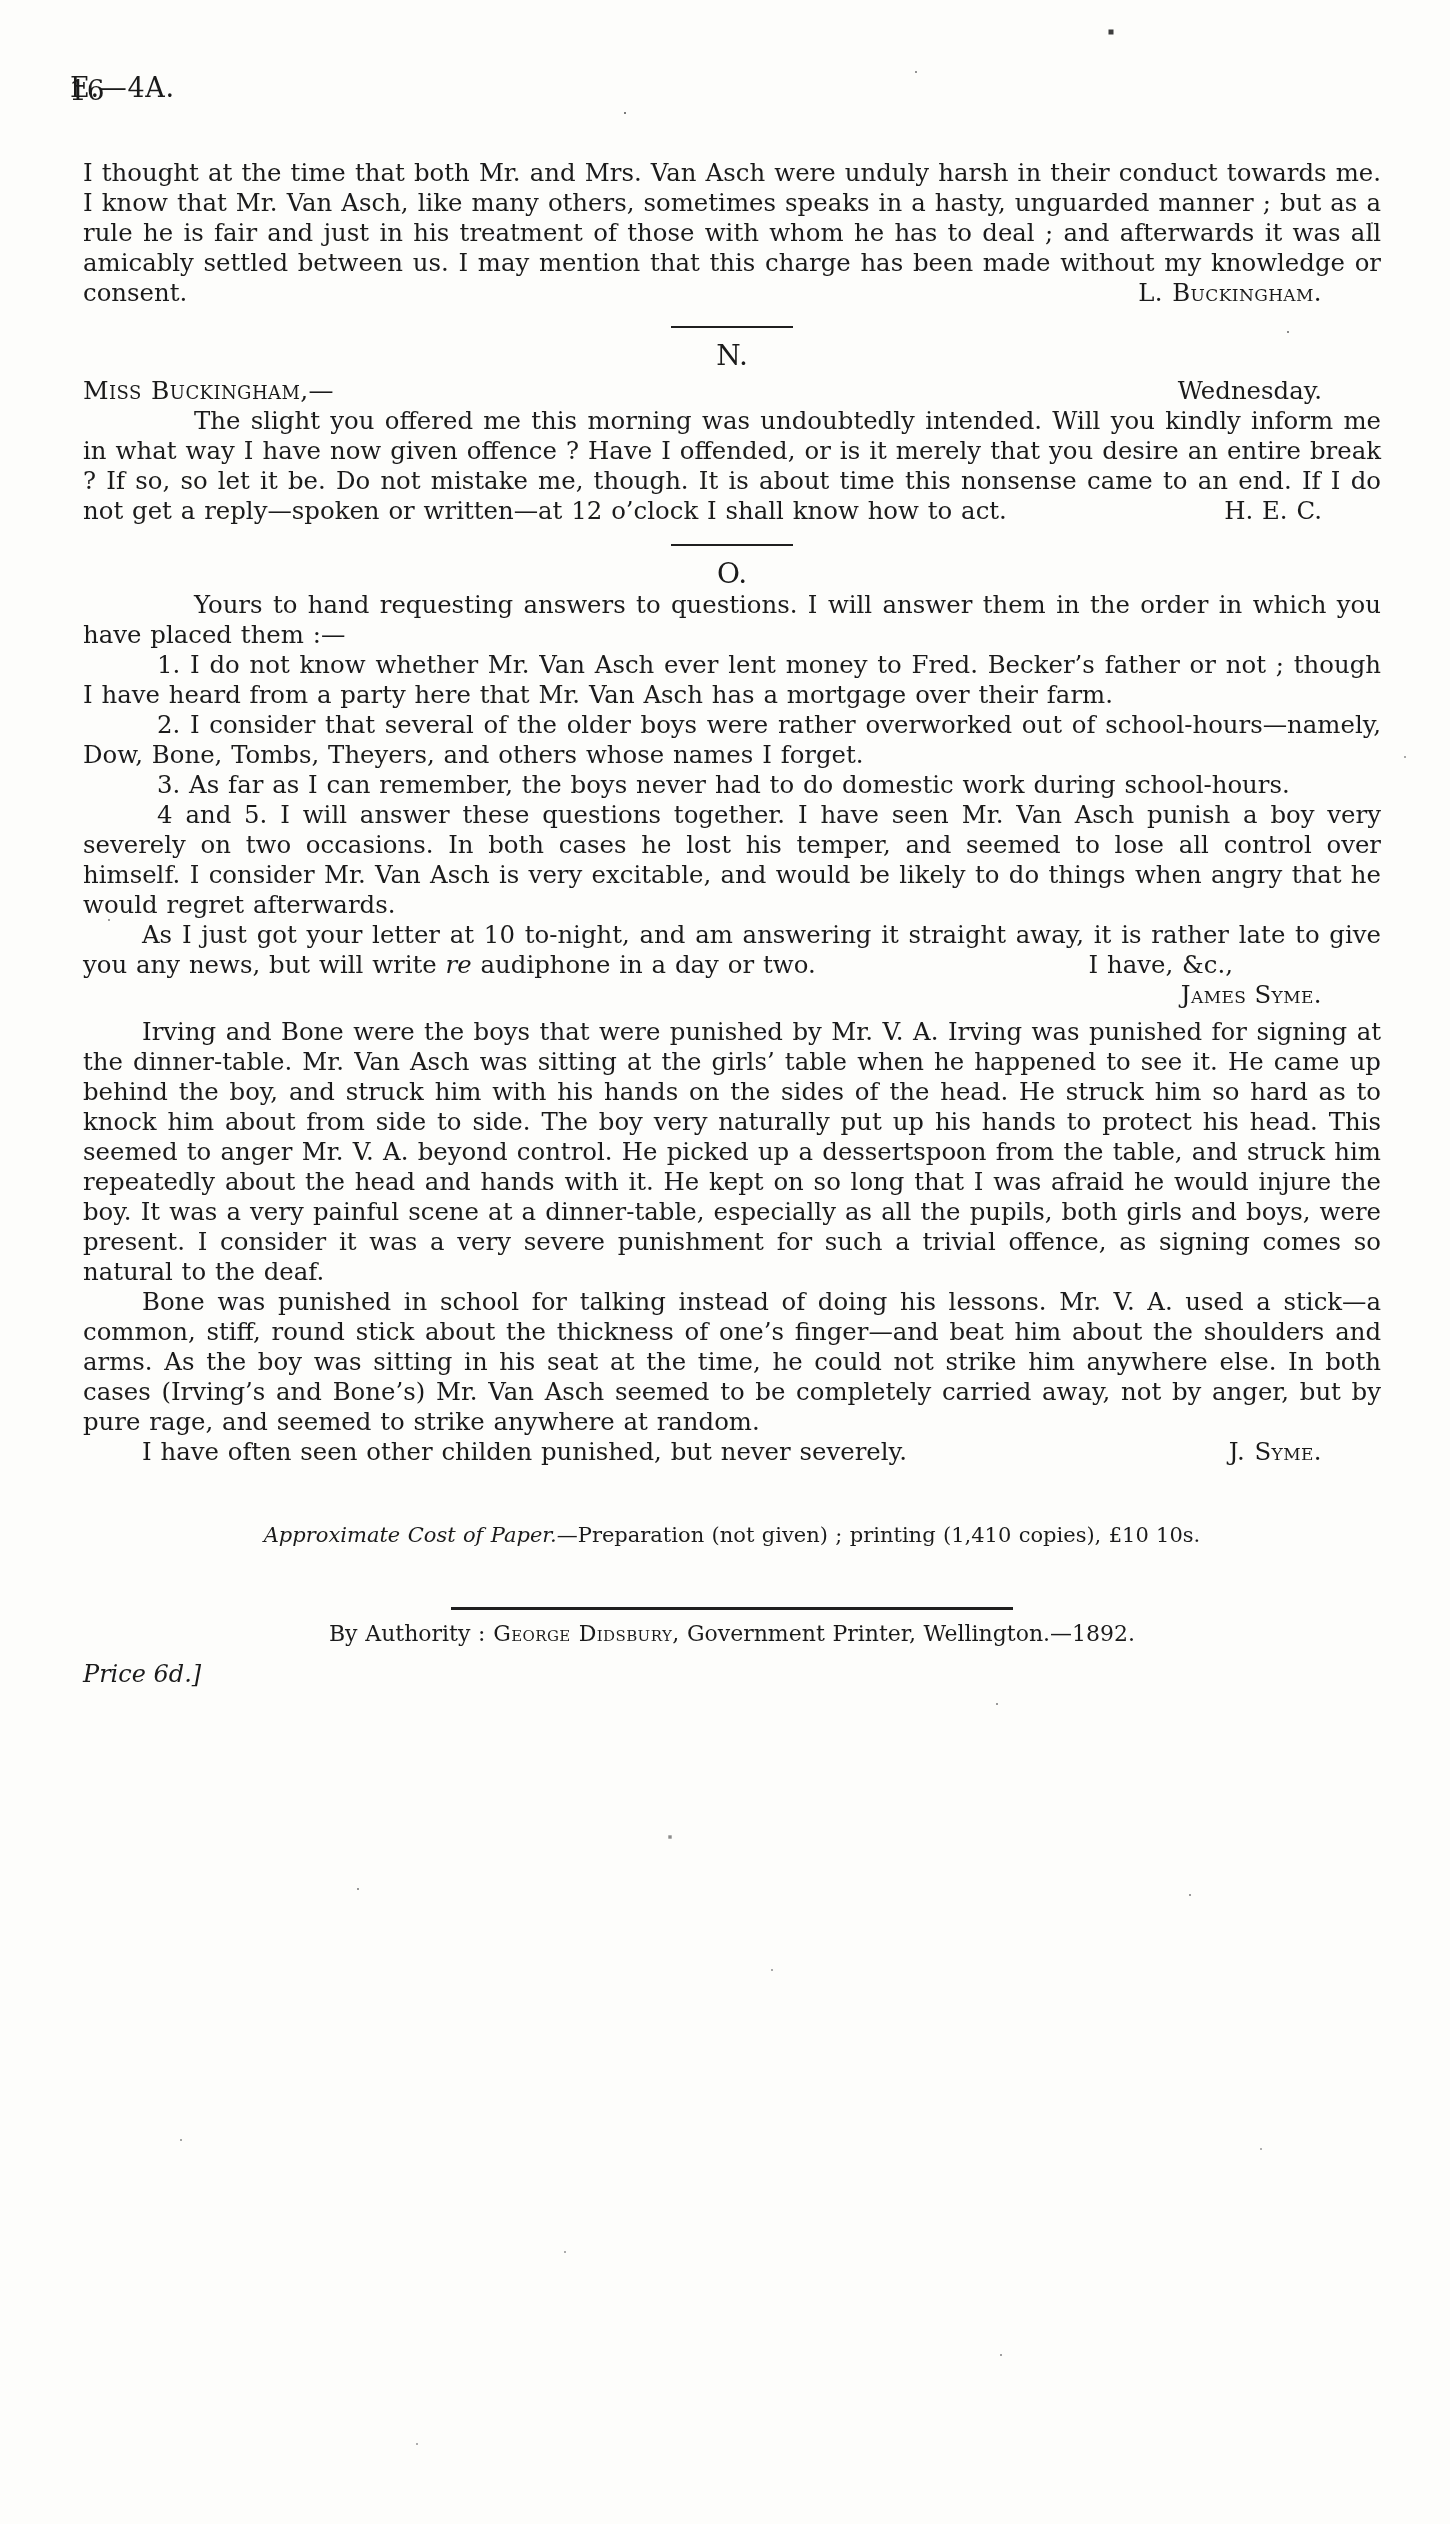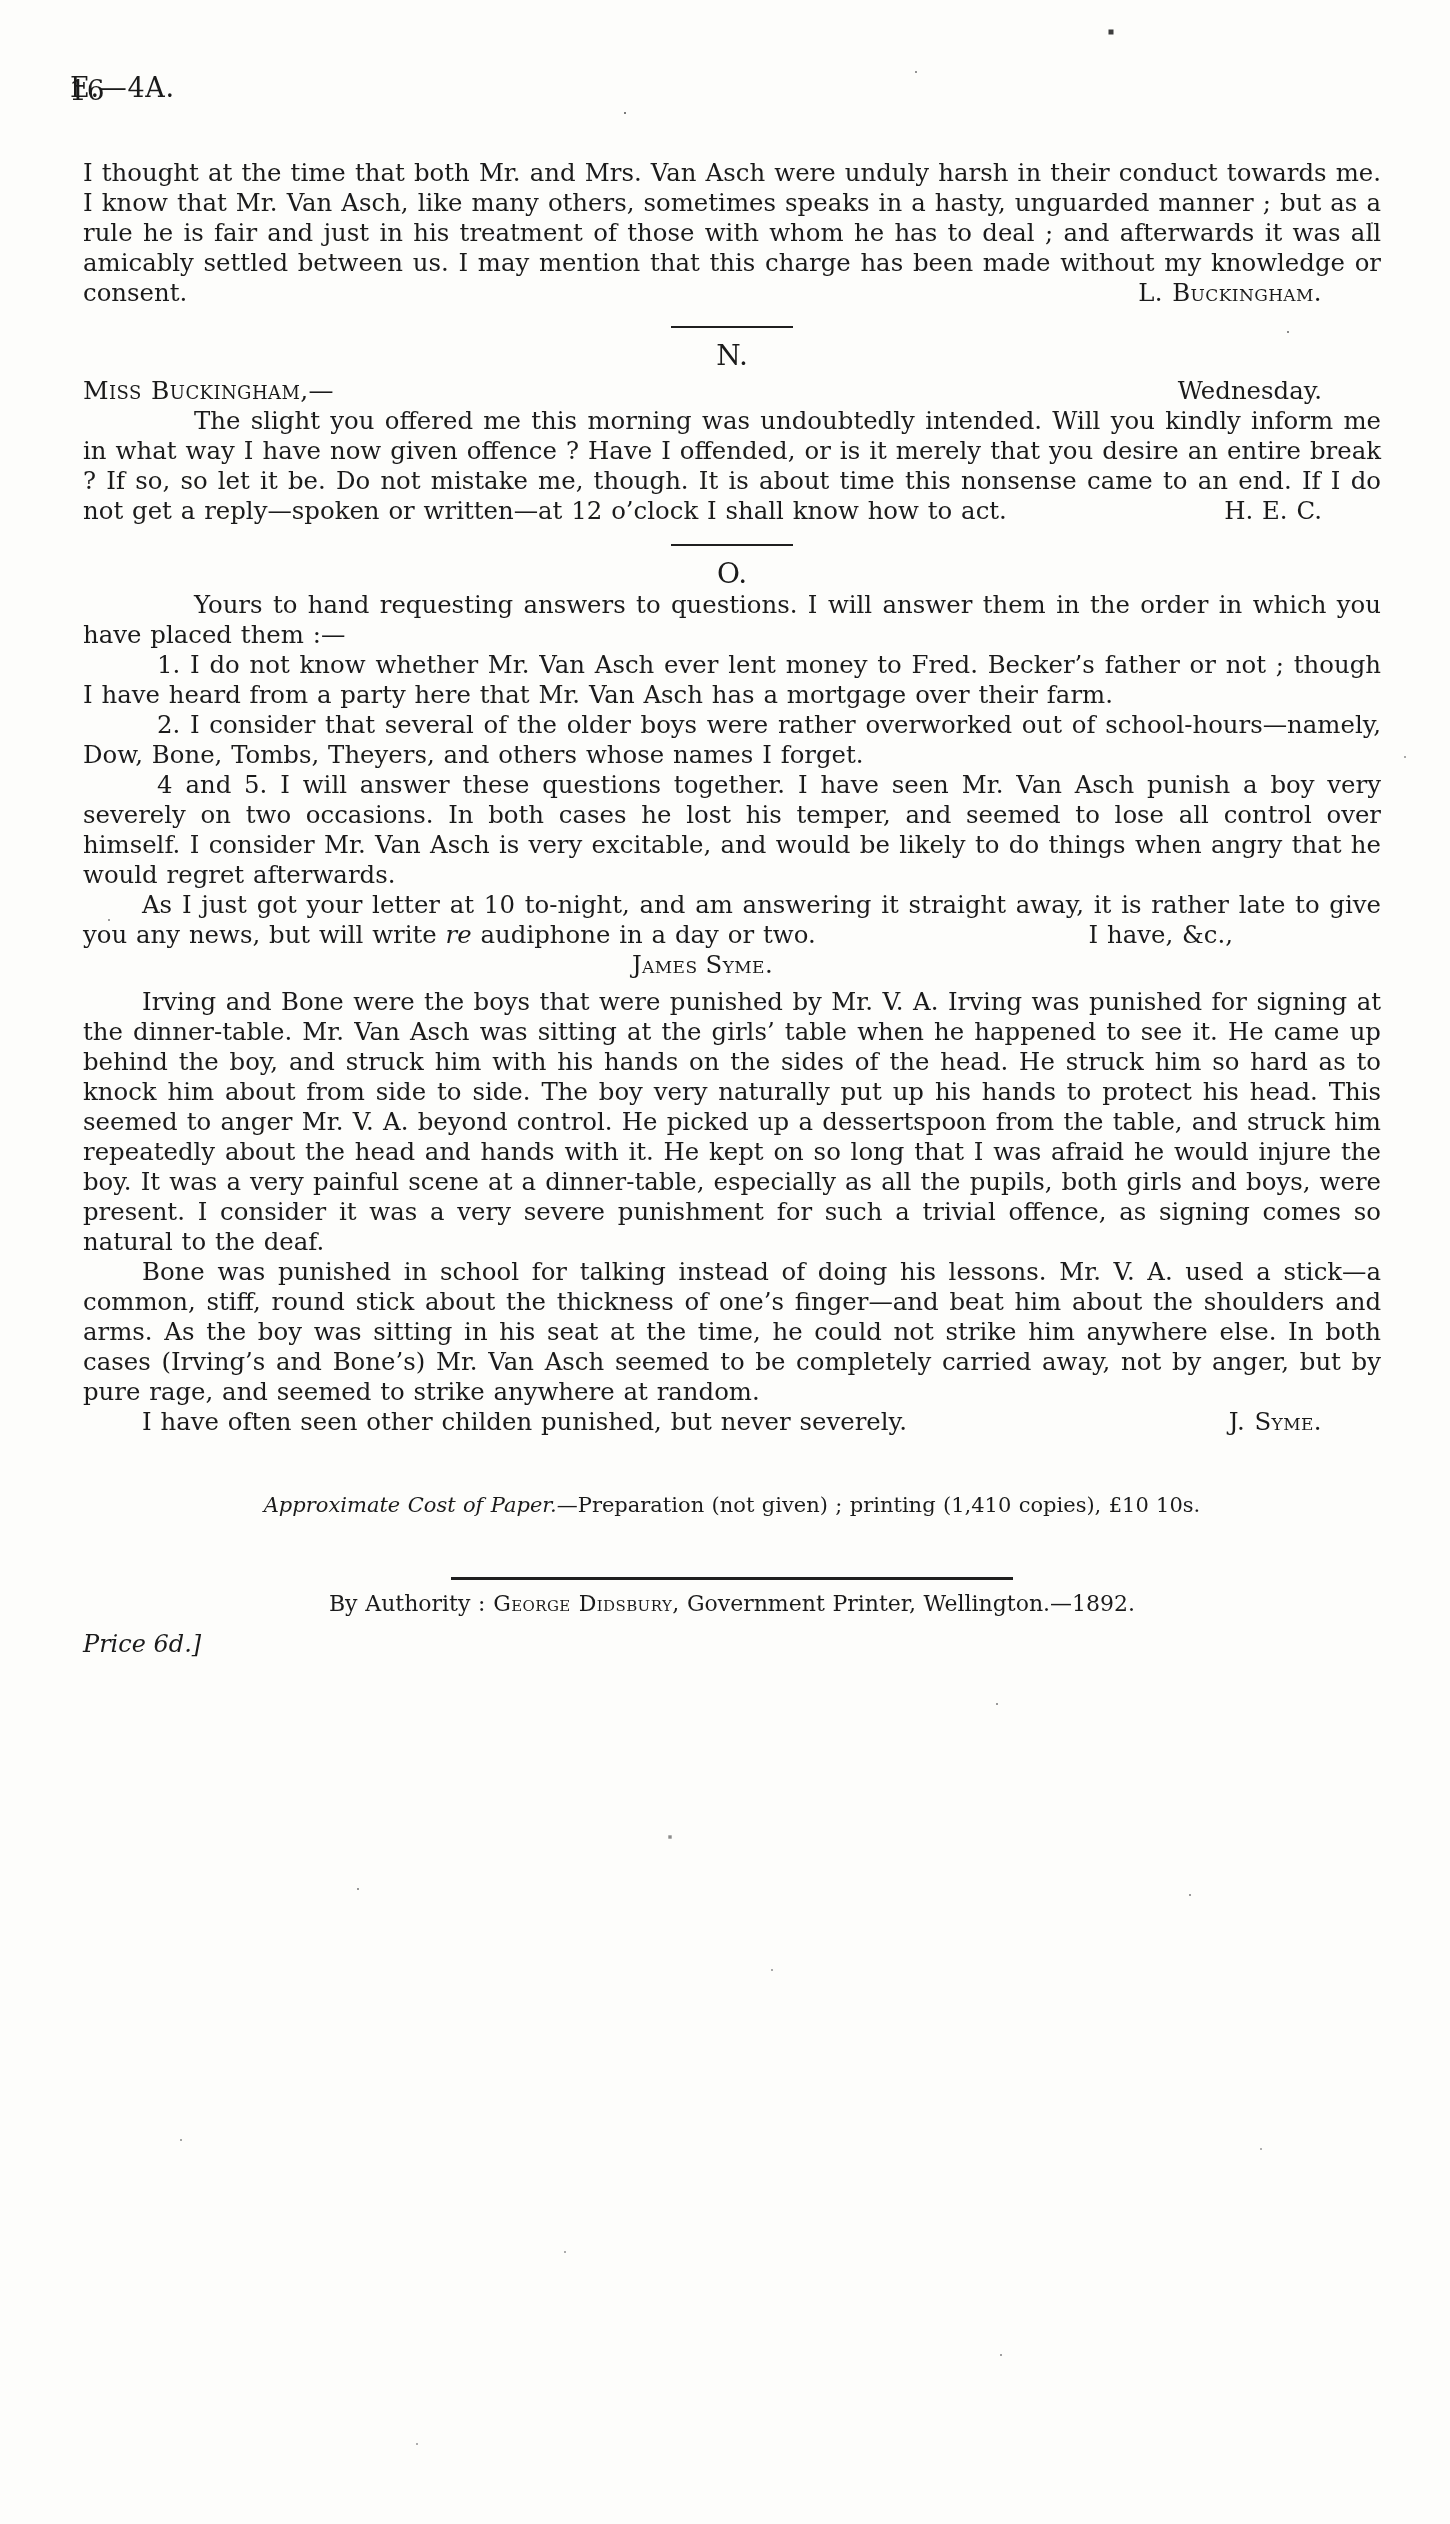--- a/index.html
+++ b/index.html
@@ -86,21 +86,21 @@
 
   .sig-abs {
     position: absolute; right: 59px; bottom: 0;
     text-indent: 0; white-space: nowrap;
   }
   .closing-abs {
     position: absolute; right: 148px; bottom: 0;
     text-indent: 0; white-space: nowrap;
   }
   .sig-line {
-    margin: 0; text-align: center; padding-right: 59px;
+    margin: 0; text-align: right; padding-right: 59px;
     font-size: 24.4px; line-height: 30px;
   }
   .gap-sm { margin-top: 7.4px; }
 
   
   .cost {
     margin: 56px 0 0; text-align: center;
     font-size: 21px; line-height: 25px; word-spacing: 0.7px;
   }
   .rule-l {
@@ -139,20 +139,21 @@
   <p class="body-text ind-deep rel">
     <span>The slight you offered me this morning was undoubtedly intended. Will you kindly inform me in what way I have now given offence ? Have I offended, or is it merely that you desire an entire break ? If so, so let it be. Do not mistake me, though. It is about time this nonsense came to an end. If I do not get a reply—spoken or written—at 12 o’clock I shall know how to act.</span>
     <span class="sig-abs">H. E. C.</span>
   </p>
 
   <div class="rule-s"></div>
   <h2 class="sect">O.</h2>
   <p class="body-text ind-deep">Yours to hand requesting answers to questions. I will answer them in the order in which you have placed them :—</p>
   <p class="body-text ind-num">1. I do not know whether Mr. Van Asch ever lent money to Fred. Becker’s father or not ; though I have heard from a party here that Mr. Van Asch has a mortgage over their farm.</p>
   <p class="body-text ind-num">2. I consider that several of the older boys were rather overworked out of school-hours—namely, Dow, Bone, Tombs, Theyers, and others whose names I forget.</p>
+  <p class="body-text ind-num">3. As far as I can remember, the boys never had to do domestic work during school-hours.</p>
   <p class="body-text ind-num">4 and 5. I will answer these questions together. I have seen Mr. Van Asch punish a boy very severely on two occasions. In both cases he lost his temper, and seemed to lose all control over himself. I consider Mr. Van Asch is very excitable, and would be likely to do things when angry that he would regret afterwards.</p>
   <p class="body-text ind-std rel">
     <span>As I just got your letter at 10 to-night, and am answering it straight away, it is rather late to give you any news, but will write </span><span class="it">re</span><span> audiphone in a day or two.</span>
     <span class="closing-abs">I have, &amp;c.,</span>
   </p>
   <p class="sig-line sc">James Syme.</p>
 
   <p class="body-text ind-std gap-sm">Irving and Bone were the boys that were punished by Mr. V. A. Irving was punished for signing at the dinner-table. Mr. Van Asch was sitting at the girls’ table when he happened to see it. He came up behind the boy, and struck him with his hands on the sides of the head. He struck him so hard as to knock him about from side to side. The boy very naturally put up his hands to protect his head. This seemed to anger Mr. V. A. beyond control. He picked up a dessertspoon from the table, and struck him repeatedly about the head and hands with it. He kept on so long that I was afraid he would injure the boy. It was a very painful scene at a dinner-table, especially as all the pupils, both girls and boys, were present. I consider it was a very severe punishment for such a trivial offence, as signing comes so natural to the deaf.</p>
   <p class="body-text ind-std">Bone was punished in school for talking instead of doing his lessons. Mr. V. A. used a stick—a common, stiff, round stick about the thickness of one’s finger—and beat him about the shoulders and arms. As the boy was sitting in his seat at the time, he could not strike him anywhere else. In both cases (Irving’s and Bone’s) Mr. Van Asch seemed to be completely carried away, not by anger, but by pure rage, and seemed to strike anywhere at random.</p>
   <p class="body-text ind-std rel">

